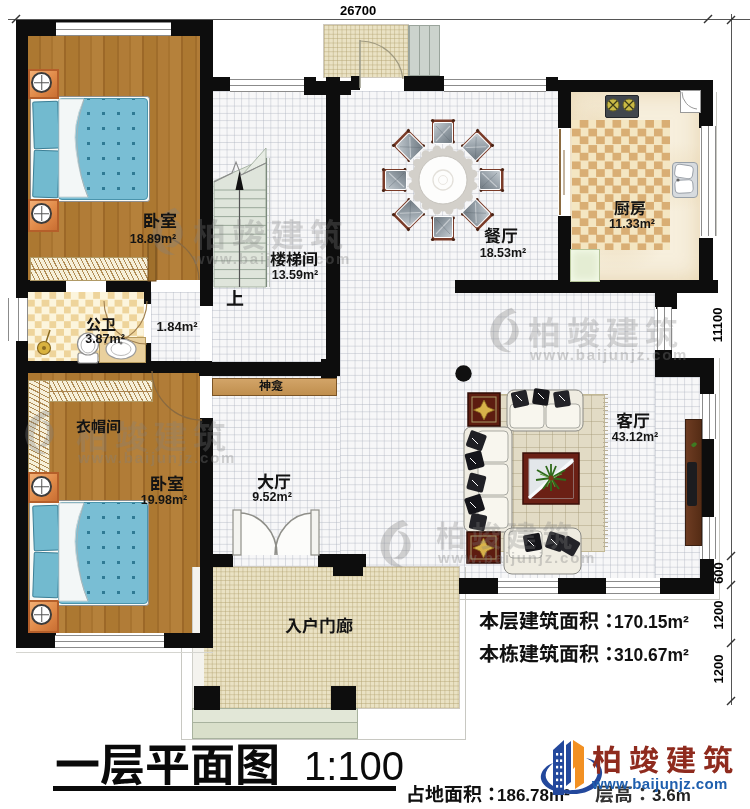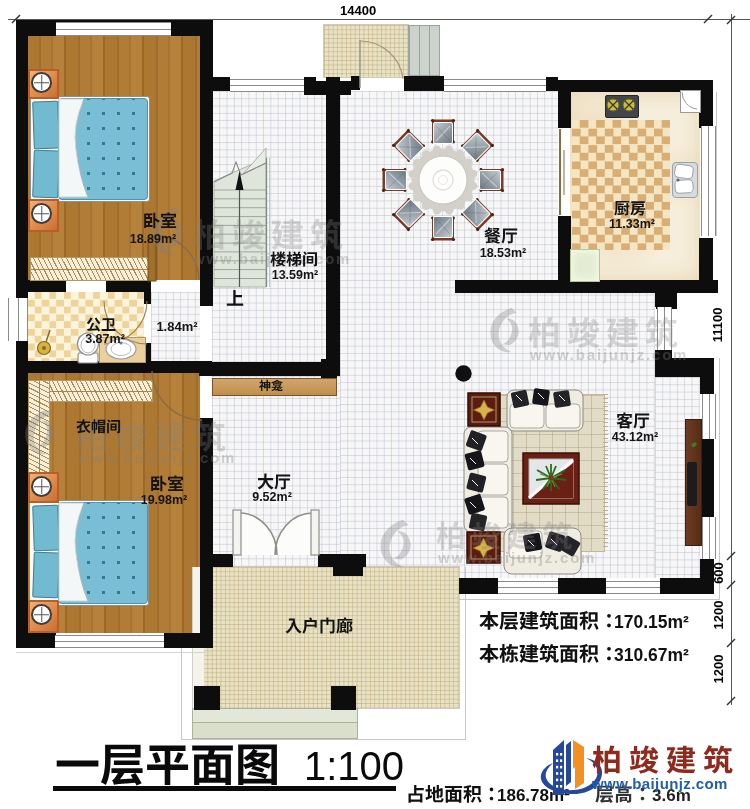--- a/index.html
+++ b/index.html
@@ -31,21 +31,21 @@
  background-image:linear-gradient(90deg,#a9824e,#a9824e),repeating-linear-gradient(27deg, transparent 0 3.2px, #b08c55 3.2px 4.2px);background-size:1px 100%,auto;background-position:center,0 0;background-repeat:no-repeat,repeat;}
 .ns{position:absolute;background:linear-gradient(135deg,#f2b076 0%,#e08a48 55%,#c96f33 100%);border:2px solid #b55f2a;}
 .lamp{position:absolute;width:17px;height:17px;border-radius:50%;background:#fff;border:2.5px solid #3c3c3c;}
 .lamp:before{content:"";position:absolute;left:50%;top:1px;bottom:1px;width:1.5px;background:#555;transform:translateX(-50%);}
 .lamp:after{content:"";position:absolute;top:50%;left:1px;right:1px;height:1.5px;background:#555;transform:translateY(-50%);}
 .step{position:absolute;border:1px solid #a8b29e;background:#e2e7d7;}
 </style></head><body>
 <div id="page">
 
 <div class="abs" style="left:8px;top:19px;width:742px;height:1px;background:#555;"></div>
-<div class="abs" style="left:340px;top:3px;width:46px;font-size:13px;font-weight:bold;color:#000;">14400</div>
+<div class="abs" style="left:340px;top:3px;width:46px;font-size:13px;font-weight:bold;color:#000;">26700</div>
 
 <div class="abs" style="left:731px;top:14px;width:1px;height:691px;background:#555;"></div>
 
 <div class="wood" style="left:27px;top:36px;width:173px;height:244px;"></div>
 
 <div class="wood" style="left:28px;top:373px;width:172px;height:260px;"></div>
 
 <div class="tile" style="left:212px;top:91px;width:114px;height:271px;"></div>
 
 <div class="tile" style="left:212px;top:376px;width:128px;height:191px;"></div>

